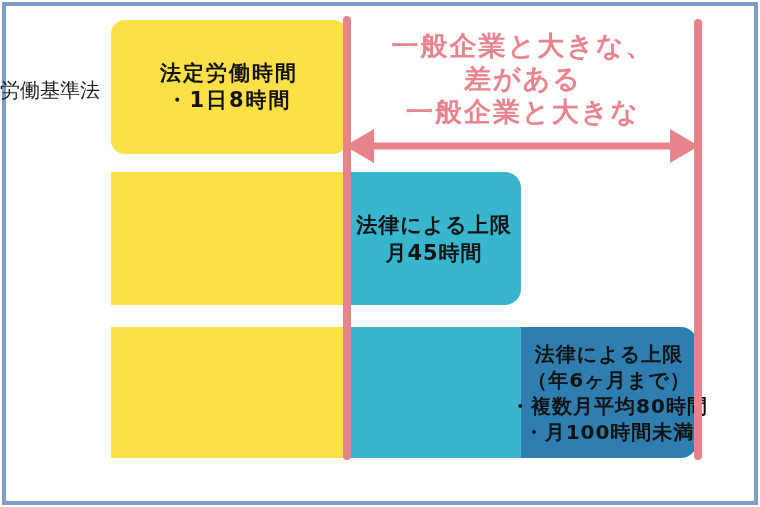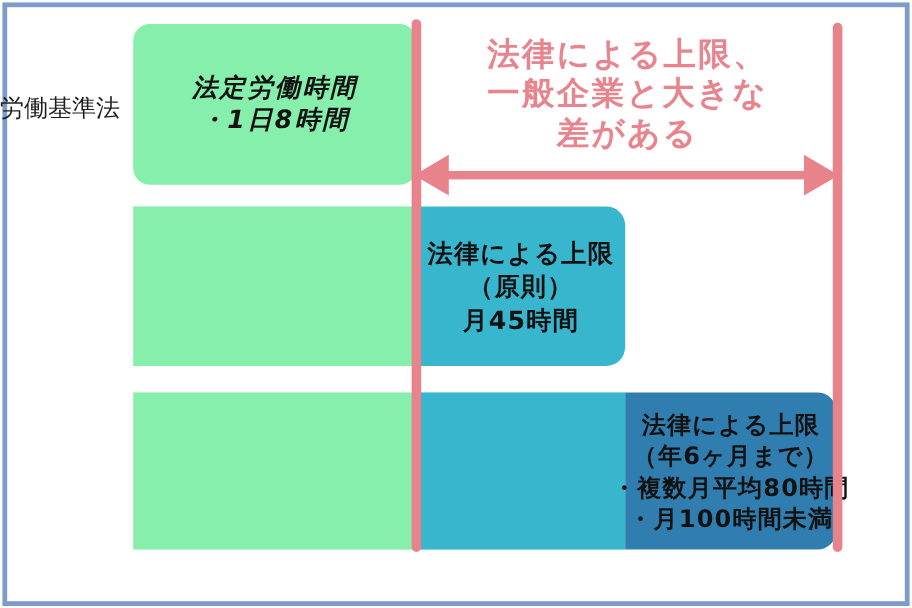--- a/index.html
+++ b/index.html
@@ -27,21 +27,21 @@
     position:absolute;
     display:flex;
     flex-direction:column;
     align-items:center;
     justify-content:center;
     font-weight:bold;
     color:#121212;
     text-align:center;
   }
   .box .line{white-space:nowrap;}
-  .cyan{background:#86efac;font-style:italic;}
+  .cyan{background:#fde047;}
   .mid{background:#38B6CE;}
   .dark{background:#2F7EAF;}
   .b1{left:111px;top:20px;width:236px;height:134px;border-radius:14px;
       font-size:21px;line-height:27px;letter-spacing:2px;}
   .b2a{left:111px;top:172px;width:236px;height:133px;}
   .b2b{left:347px;top:172px;width:174px;height:133px;border-radius:0 16px 16px 0;
       font-size:21px;line-height:28px;letter-spacing:1px;}
   .b3a{left:111px;top:327px;width:236px;height:131px;}
   .b3b{left:347px;top:327px;width:174px;height:131px;}
   .b3c{left:521px;top:327px;width:176px;height:131px;border-radius:0 16px 16px 0;
@@ -80,21 +80,20 @@
   <div class="rlabel" style="top:77px;">労働基準法</div>
 
   <div class="box cyan b1">
     <div class="line">法定労働時間</div>
     <div class="line">・1日8時間</div>
   </div>
 
   <div class="box cyan b2a"></div>
   <div class="box mid b2b">
     <div class="line">法律による上限</div>
-    <div class="line">（原則）</div>
     <div class="line">月45時間</div>
   </div>
 
   <div class="box cyan b3a"></div>
   <div class="box mid b3b"></div>
   <div class="box dark b3c">
     <div class="line">法律による上限</div>
     <div class="line">（年6ヶ月まで）</div>
     <div class="line">・複数月平均80時間</div>
     <div class="line">・月100時間未満</div>
@@ -103,18 +102,18 @@
   <div class="vline left"></div>
   <div class="vline right"></div>
 
   <svg class="arrow" viewBox="0 0 358 40">
     <rect x="24" y="16.5" width="310" height="7" fill="#E8838C"></rect>
     <polygon points="2,20 31,3 31,37" fill="#E8838C"></polygon>
     <polygon points="356,20 327,3 327,37" fill="#E8838C"></polygon>
   </svg>
 
   <div class="title">
-    <div>法律による上限、</div>
+    <div>一般企業と大きな、</div>
+    <div>差がある</div>
     <div>一般企業と大きな</div>
-    <div>差がある</div>
   </div>
 
 </div>
 
 </body></html>

